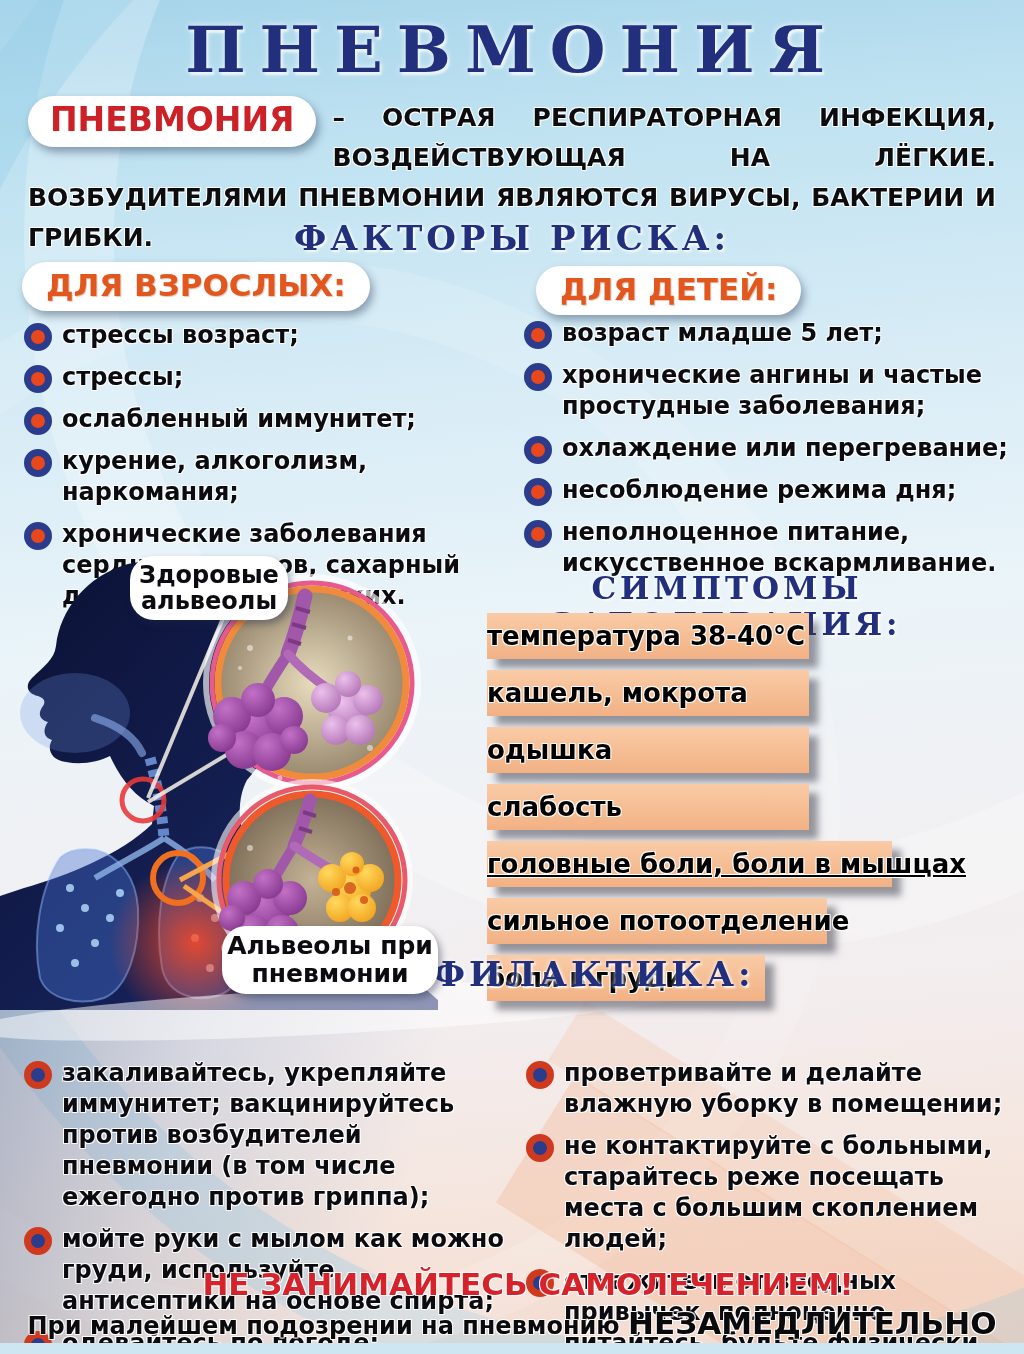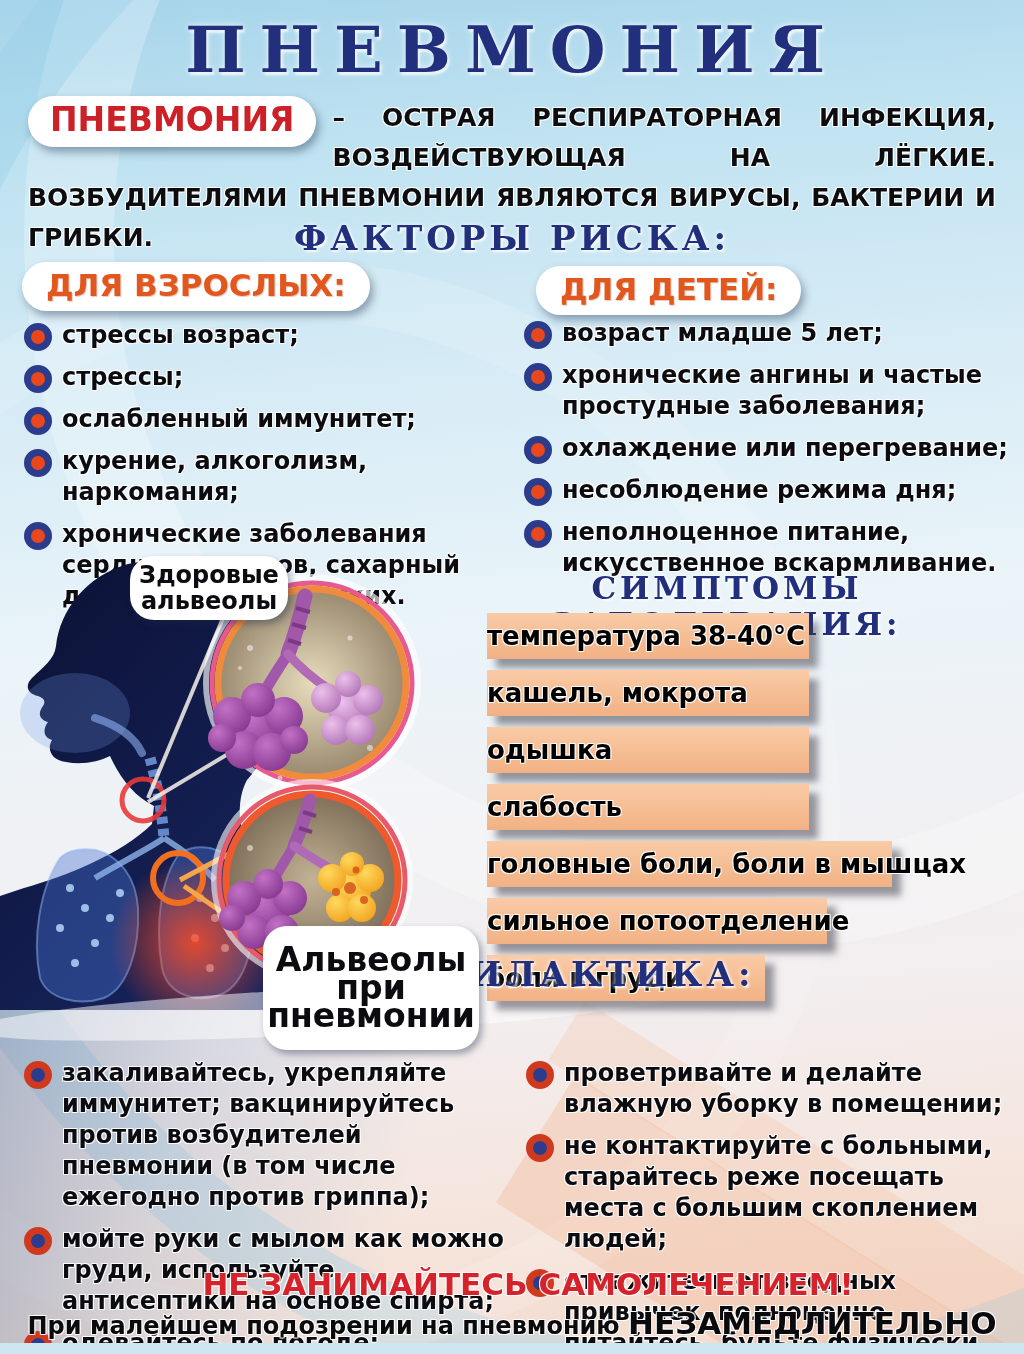--- a/index.html
+++ b/index.html
@@ -47,21 +47,21 @@
     font-weight:bold; font-size:24px; line-height:31px; color:#0c0c10; }
   .blt { position:absolute; left:0; top:3px; width:14px; height:14px; border-radius:50%; }
   .blt-a { background:#e8481b; border:7px solid #2b3c8c; }
   .blt-b { background:#2b3c8c; border:7px solid #cf3a1f; }
 
   
   .illu { position:absolute; left:0; top:548px; width:440px; height:462px; }
   .callout-label { position:absolute; background:#fff; border-radius:24px; text-align:center;
     font-weight:bold; color:#0c0c10; box-shadow:3px 4px 7px rgba(30,40,70,.4); z-index:5; }
   .lbl-healthy { left:130px; top:556px; width:150px; padding:6px 4px; font-size:24px; line-height:26px; }
-  .lbl-pneu { left:222px; top:926px; width:208px; padding:20px 4px; font-size:33px; line-height:28px;margin-left:41px; }
+  .lbl-pneu { left:222px; top:926px; width:208px; padding:6px 4px; font-size:25px; line-height:28px; }
   .wave { position:absolute; left:-30px; top:988px; width:720px; height:46px;
     background:rgba(255,255,255,.5); border-radius:50%; transform:rotate(-3deg); }
 
   
   .bar { position:absolute; left:487px; height:46px; box-sizing:border-box;
     background:linear-gradient(180deg,#f9cba6,#f2b184);
     box-shadow:9px 9px 7px rgba(55,55,70,.5);
     font-weight:bold; font-size:26px; line-height:46px; color:#000; white-space:nowrap; }
 
   
@@ -255,21 +255,21 @@
 
   <div class="wave"></div>
   <div class="callout-label lbl-healthy">Здоровые альвеолы</div>
   <div class="callout-label lbl-pneu">Альвеолы при пневмонии</div>
 
   <div class="sec" style="top:570px; left:430px; width:594px; font-size:31px;">СИМПТОМЫ ЗАБОЛЕВАНИЯ:</div>
   <div class="bar outl" style="top:613px; width:322px;">температура 38-40°С</div>
   <div class="bar outl" style="top:670px; width:322px;">кашель, мокрота</div>
   <div class="bar outl" style="top:727px; width:322px;">одышка</div>
   <div class="bar outl" style="top:784px; width:322px;">слабость</div>
-  <div class="bar outl" style="top:841px; width:405px;">головные боли, боли в мышцах</div>
+  <div class="bar outl" style="top:841px; width:405px;text-decoration:underline;">головные боли, боли в мышцах</div>
   <div class="bar outl" style="top:898px; width:340px;">сильное потоотделение</div>
   <div class="bar outl" style="top:955px; width:278px;">боли в груди</div>
 
   <div class="sec" style="top:954px; font-size:34px;padding-left:32px;">ПРОФИЛАКТИКА:</div>
 
   <div class="list outl" style="left:24px; top:1058px; width:488px;">
     <div class="li"><span class="blt blt-b"></span><span>закаливайтесь, укрепляйте иммунитет; вакцинируйтесь против возбудителей пневмонии (в том числе ежегодно против гриппа);</span></div>
     <div class="li"><span class="blt blt-b"></span><span>мойте руки с мылом как можно груди, используйте антисептики на основе спирта;</span></div>
     <div class="li"><span class="blt blt-b"></span><span>одевайтесь по погоде;</span></div>
   </div>

